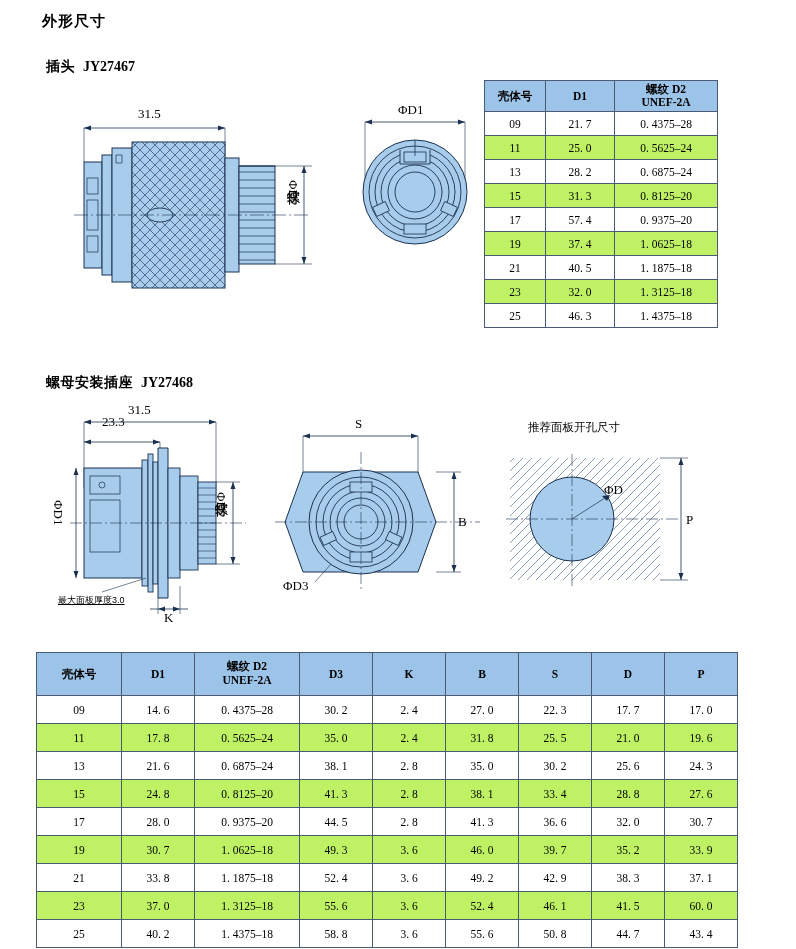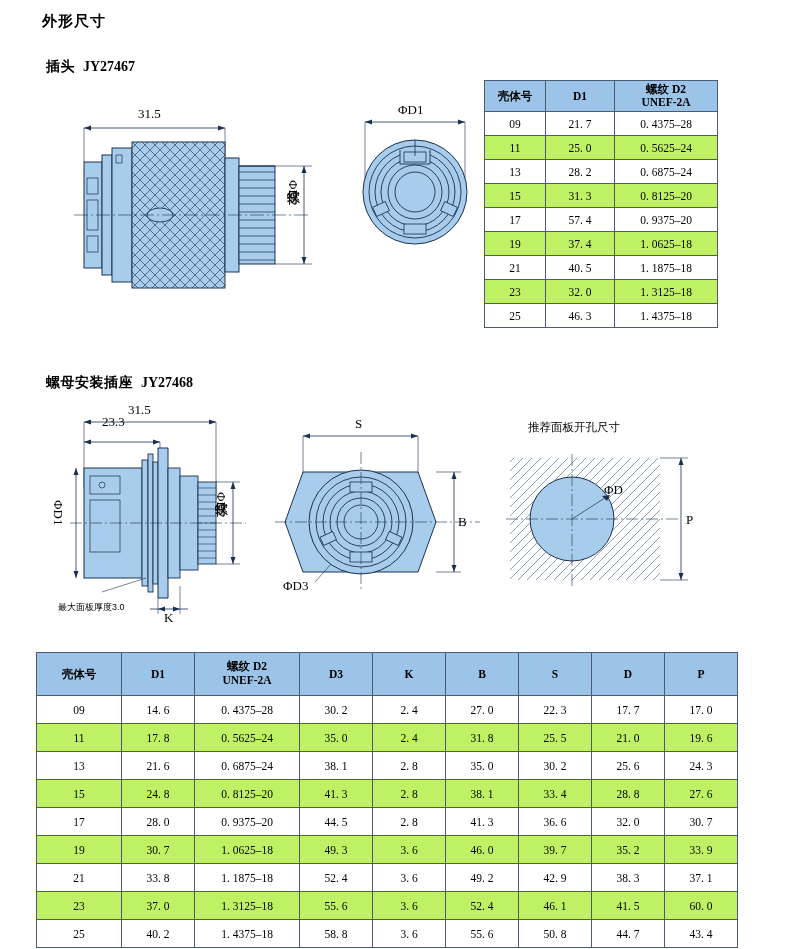--- a/index.html
+++ b/index.html
@@ -322,21 +322,21 @@
       <path d="M118,205 l7,-2.5 l0,5 z" fill="#1a3050"></path>
       <path d="M140,205 l-7,-2.5 l0,5 z" fill="#1a3050"></path>
 
       <line x1="62" y1="188" x2="106" y2="174" stroke="#1a3050" stroke-width="0.6"></line>
     </svg>
     <div class="dim-label" style="left:88px; top:-2px;">31.5</div>
     <div class="dim-label" style="left:62px; top:10px;">23.3</div>
     <div class="dim-label vert" style="left:10px; top:96px;">ΦD1</div>
     <div class="dim-label vert" style="left:172px; top:88px;">螺纹ΦD2</div>
     <div class="dim-label" style="left:124px; top:206px;">K</div>
-    <div class="note" style="left:18px; top:197px;">最大面板厚度3.0</div>
+    <div class="note" style="left:18px; top:190px;text-decoration:underline;">最大面板厚度3.0</div>
   </div>
 
   <div class="drawing" id="recept-front" style="left:275px; top:412px; width:215px; height:200px;">
     <svg width="215" height="200" viewBox="0 0 215 200">
 
       <line x1="28" y1="24" x2="143" y2="24" stroke="#1a3050" stroke-width="0.8"></line>
       <path d="M28,24 l7,-2.5 l0,5 z" fill="#1a3050"></path>
       <path d="M143,24 l-7,-2.5 l0,5 z" fill="#1a3050"></path>
       <line x1="28" y1="24" x2="28" y2="64" stroke="#1a3050" stroke-width="0.6"></line>
       <line x1="143" y1="24" x2="143" y2="64" stroke="#1a3050" stroke-width="0.6"></line>

